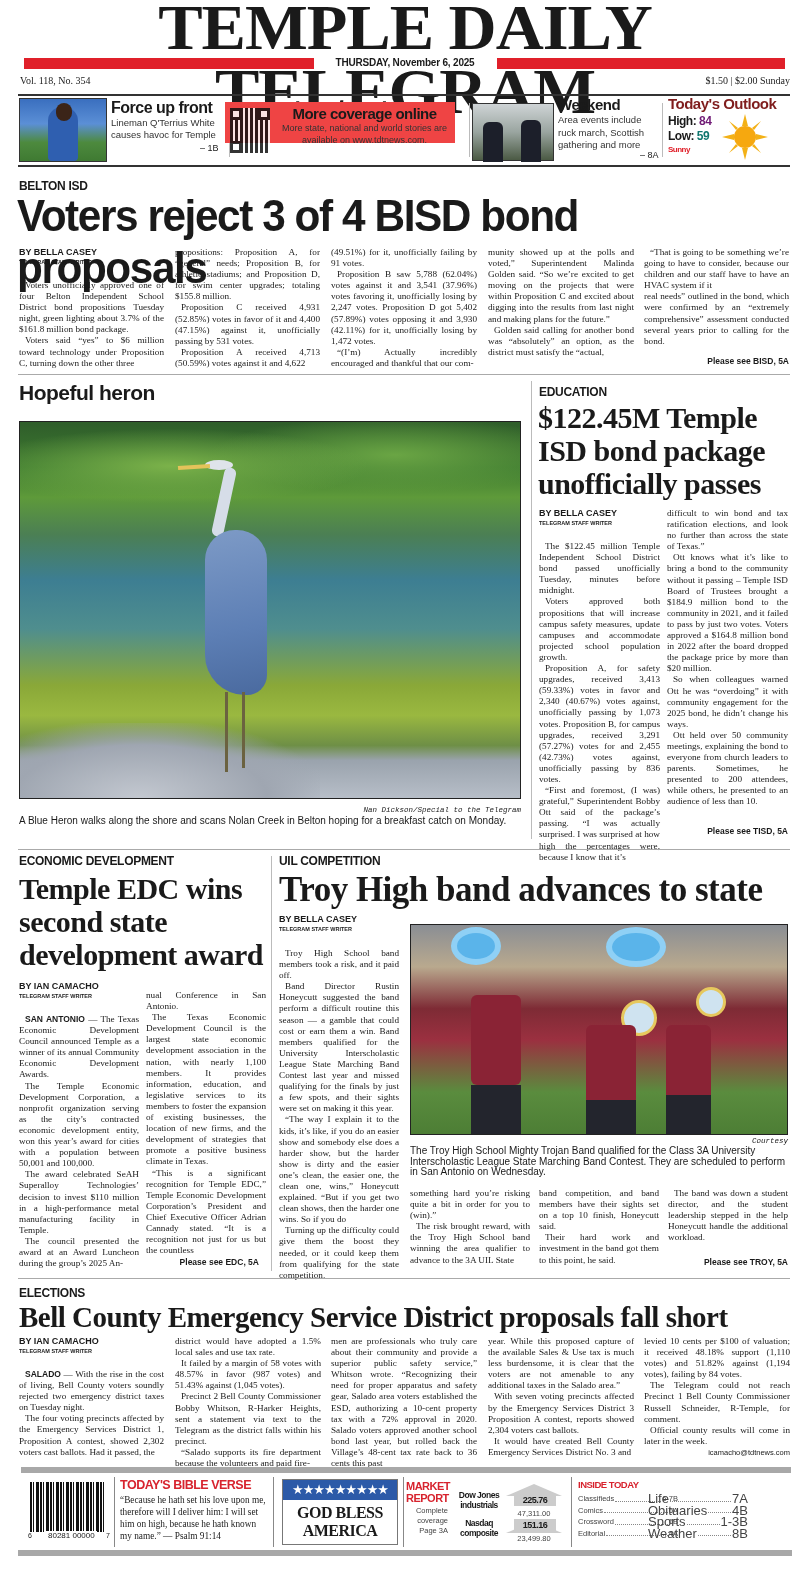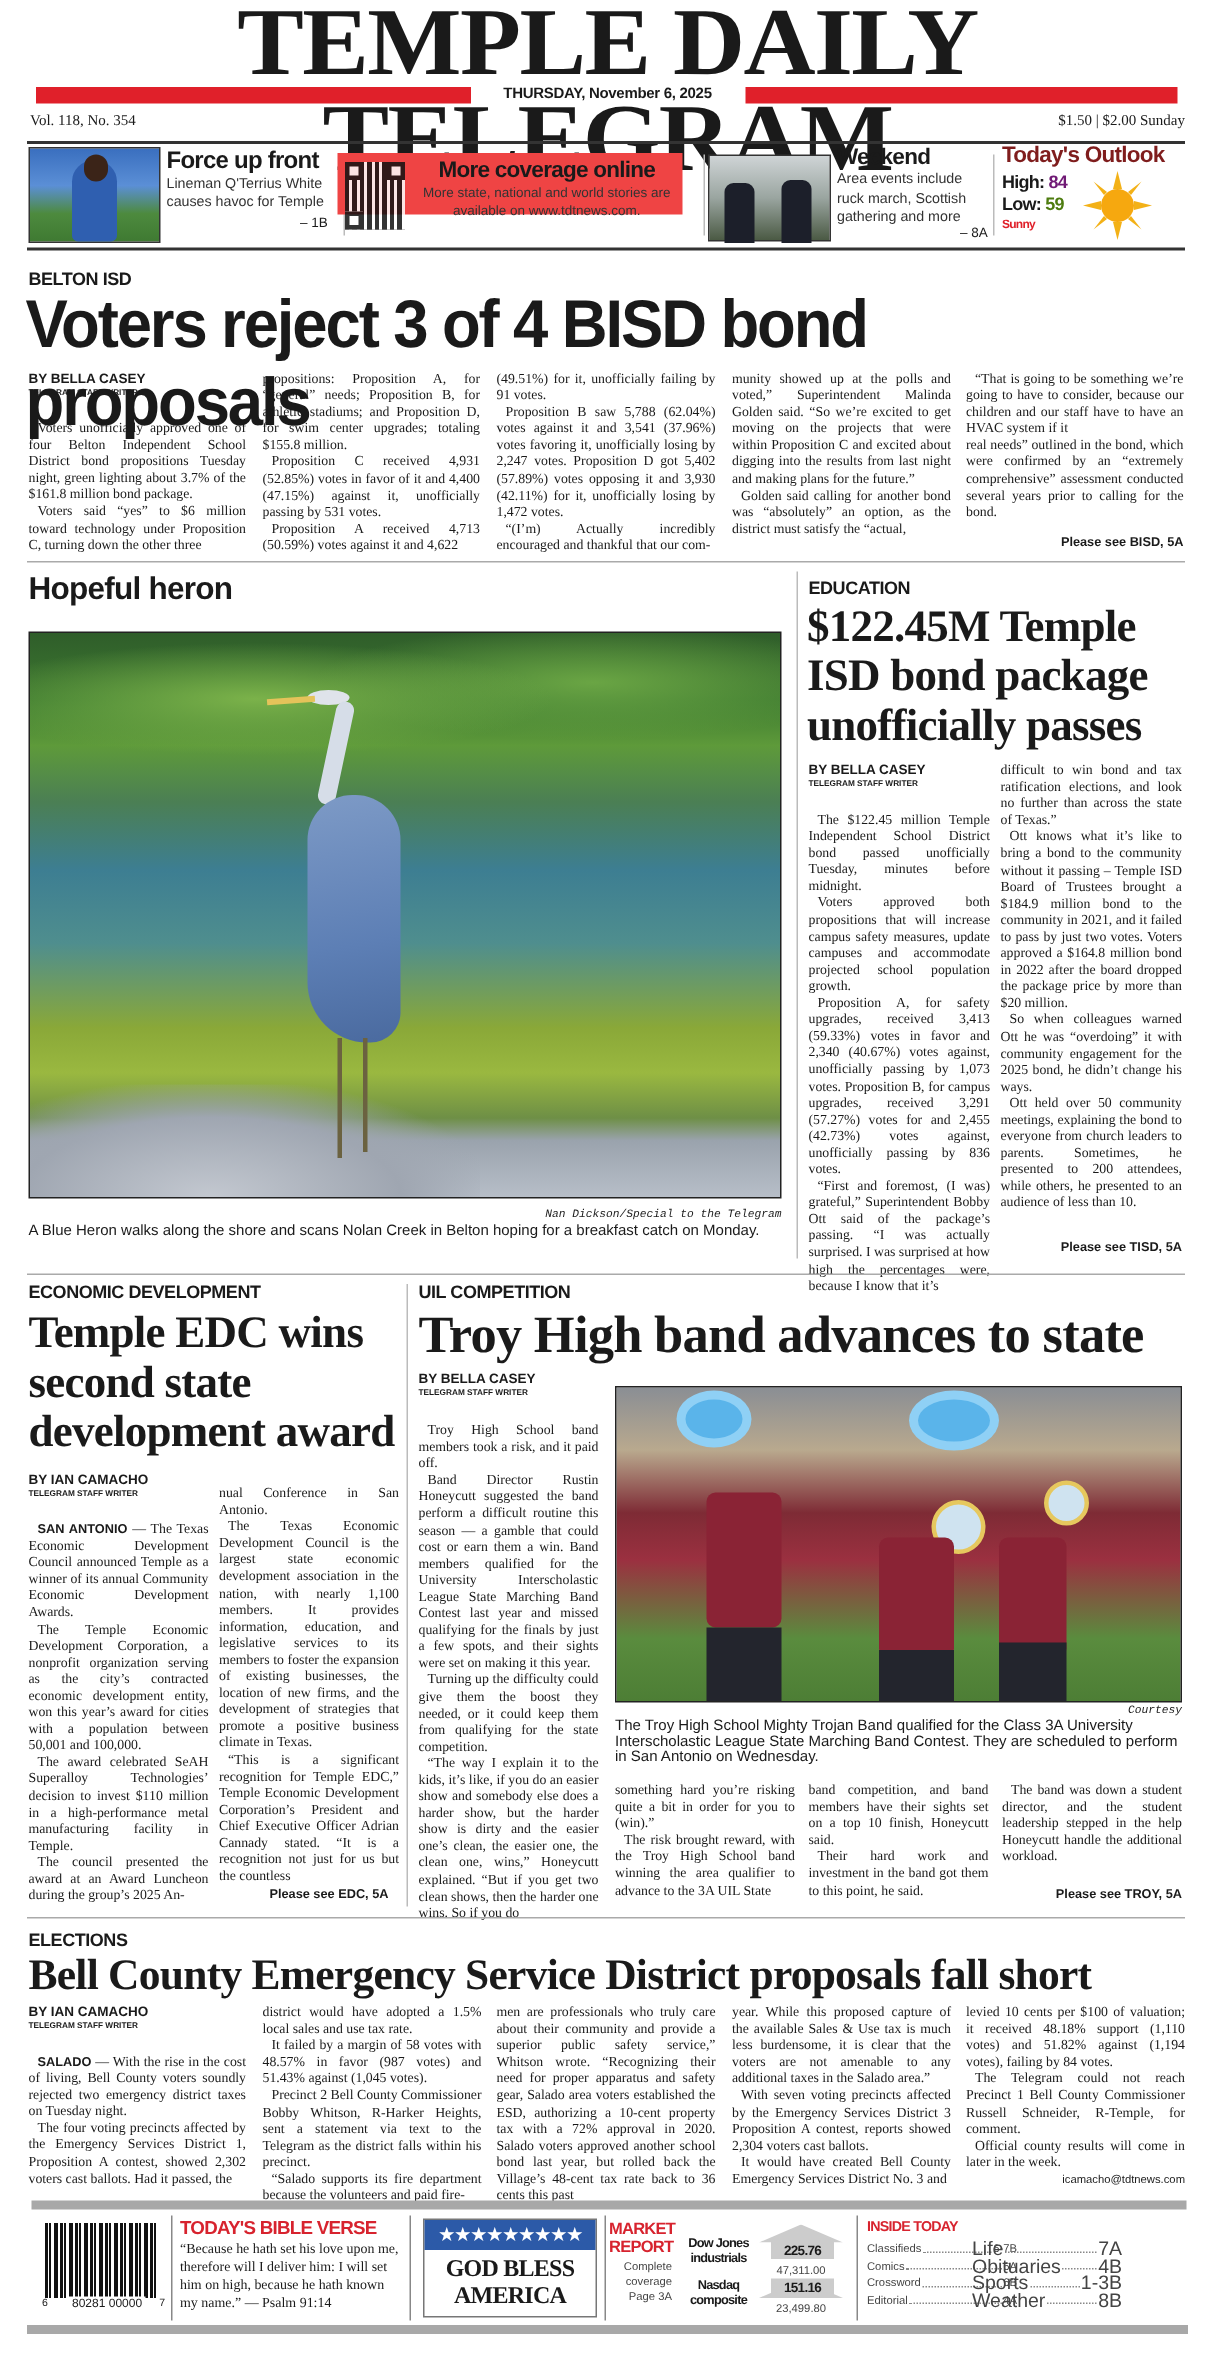--- a/index.html
+++ b/index.html
@@ -63,21 +63,21 @@
   <div style="position:absolute;left:10px;top:18px;width:20px;height:40px;background:#1c1f2a;border-radius:6px 6px 0 0"></div>
   <div style="position:absolute;left:48px;top:16px;width:20px;height:42px;background:#1c1f2a;border-radius:6px 6px 0 0"></div>
 </div>
 <div class="abs cond" style="left:558px;top:96px;font-size:15px">Weekend</div>
 <div class="abs sans" style="left:558px;top:114px;width:100px;font-size:9.5px;line-height:12.5px;color:#333">Area events include ruck march, Scottish gathering and more</div>
 <div class="abs sans" style="left:640px;top:150px;font-size:9px">– 8A</div>
 <div class="abs vline" style="left:662px;top:103px;height:54px"></div>
 
 <div class="abs cond" style="left:668px;top:95px;font-size:15px;color:#7f1d1d">Today's Outlook</div>
 <div class="abs cond" style="left:668px;top:114px;font-size:12px"><span>High:</span> <span style="color:#701a75">84</span></div>
-<div class="abs cond" style="left:668px;top:129px;font-size:12px"><span>Low:</span> <span style="color:#4d7c0f">59</span></div>
+<div class="abs cond" style="left:668px;top:129px;font-size:12px"><span>Low:</span> <span style="color:#0f766e">59</span></div>
 <div class="abs cond" style="left:668px;top:145px;font-size:8px;color:#e0202a">Sunny</div>
 <div class="abs" style="left:722px;top:114px;width:46px;height:46px">
   <svg width="46" height="46" viewBox="0 0 46 46">
       <g fill="#f3b117">
         <polygon points="23,0 26,12 20,12"></polygon>
         <polygon points="23,46 26,34 20,34"></polygon>
         <polygon points="0,23 12,20 12,26"></polygon>
         <polygon points="46,23 34,20 34,26"></polygon>
         <polygon points="7,7 16,14 14,16"></polygon>
         <polygon points="39,39 30,32 32,30"></polygon>
@@ -169,22 +169,22 @@
 <div class="abs seemore" style="left:146px;top:1257px;width:113px">Please see EDC, 5A</div>
 
 <div class="abs vline" style="left:271px;top:856px;height:415px"></div>
 
 <div class="abs kicker" style="left:279px;top:854px">UIL COMPETITION</div>
 <div class="abs serifhead" style="left:279px;top:870px;font-size:35px;line-height:40px">Troy High band advances to state</div>
 <div class="abs byline" style="left:279px;top:914px"><span>BY BELLA CASEY</span><small>TELEGRAM STAFF WRITER</small></div>
 <div class="abs body" style="left:279px;top:948px;width:120px">
     <p>Troy High School band members took a risk, and it paid off.</p>
     <p>Band Director Rustin Honeycutt suggested the band perform a difficult routine this season — a gamble that could cost or earn them a win. Band members qualified for the University Interscholastic League State Marching Band Contest last year and missed qualifying for the finals by just a few spots, and their sights were set on making it this year.</p>
+    <p>“The way I explain it to the kids, it’s like, if you do an easier show and somebody else does a harder show, but the harder show is dirty and the easier one’s clean, the easier one, the clean one, wins,” Honeycutt explained. “But if you get two clean shows, then the harder one wins. So if you do</p>
     <p>Turning up the difficulty could give them the boost they needed, or it could keep them from qualifying for the state competition.</p>
-    <p>“The way I explain it to the kids, it’s like, if you do an easier show and somebody else does a harder show, but the harder show is dirty and the easier one’s clean, the easier one, the clean one, wins,” Honeycutt explained. “But if you get two clean shows, then the harder one wins. So if you do</p>
   </div>
 
 <div class="abs photo" style="left:410px;top:924px;width:378px;height:211px;background:linear-gradient(180deg,#8a8e94 0%,#b9a98e 20%,#7e2b35 40%,#9b3040 55%,#5a8c3e 80%,#4d7e35 100%)">
   <div style="position:absolute;left:40px;top:2px;width:50px;height:38px;border-radius:50%;background:#5ab4ea;border:6px solid #8fd0f5"></div>
   <div style="position:absolute;left:195px;top:2px;width:60px;height:40px;border-radius:50%;background:#5ab4ea;border:6px solid #8fd0f5"></div>
   <div style="position:absolute;left:210px;top:75px;width:36px;height:36px;border-radius:50%;background:#cfe3f0;border:3px solid #e6c85e"></div>
   <div style="position:absolute;left:285px;top:62px;width:30px;height:30px;border-radius:50%;background:#cfe3f0;border:3px solid #e6c85e"></div>
   <div style="position:absolute;left:60px;top:70px;width:50px;height:90px;background:#8a2335;border-radius:6px"></div>
   <div style="position:absolute;left:175px;top:100px;width:50px;height:80px;background:#8a2335;border-radius:6px"></div>
   <div style="position:absolute;left:255px;top:100px;width:45px;height:80px;background:#8a2335;border-radius:6px"></div>

